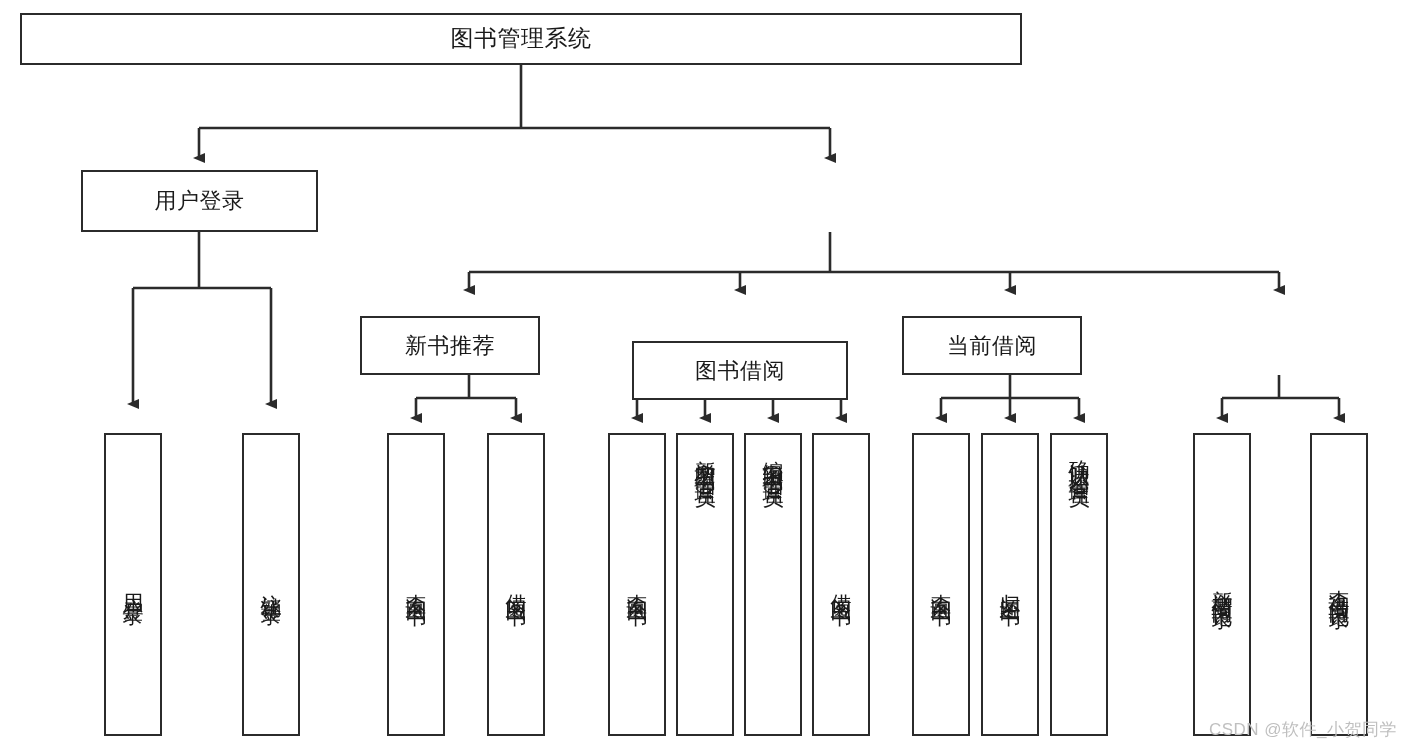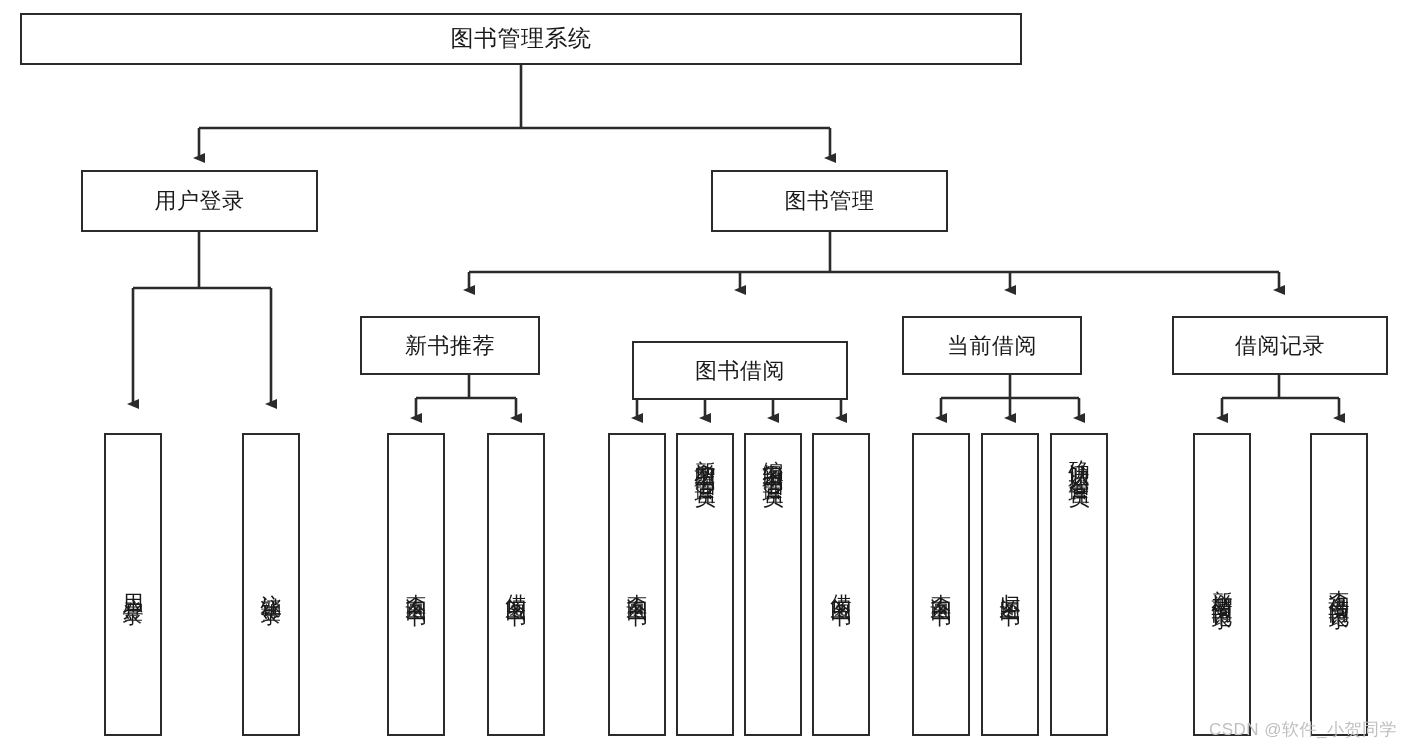--- a/index.html
+++ b/index.html
@@ -134,36 +134,30 @@
     </g>
   </svg>
 
   <div class="node root horiz" style="left:20px; top:13px; width:1002px; height:52px;">
     <span class="lbl">图书管理系统</span>
   </div>
 
   <div class="node horiz" style="left:81px; top:170px; width:237px; height:62px;">
     <span class="lbl">用户登录</span>
   </div>
-  <div class="node horiz" style="left:711px; top:170px; width:237px; height:62px;">
-    <span class="lbl">图书管理</span>
-  </div>
 
   <div class="node horiz" style="left:360px; top:316px; width:180px; height:59px;">
     <span class="lbl">新书推荐</span>
   </div>
   <div class="node horiz" style="left:632px; top:316px; width:216px; height:59px;margin-top:25px;">
     <span class="lbl">图书借阅</span>
   </div>
   <div class="node horiz" style="left:902px; top:316px; width:180px; height:59px;">
     <span class="lbl">当前借阅</span>
   </div>
-  <div class="node horiz" style="left:1172px; top:316px; width:216px; height:59px;">
-    <span class="lbl">借阅记录</span>
-  </div>
 
   <div class="node vert centered" style="left:104px; top:433px; width:58px; height:303px;">
     <span class="lbl">用户登录</span>
   </div>
   <div class="node vert centered" style="left:242px; top:433px; width:58px; height:303px;">
     <span class="lbl">注销登录</span>
   </div>
 
   <div class="node vert centered" style="left:387px; top:433px; width:58px; height:303px;">
     <span class="lbl">查询图书</span>

